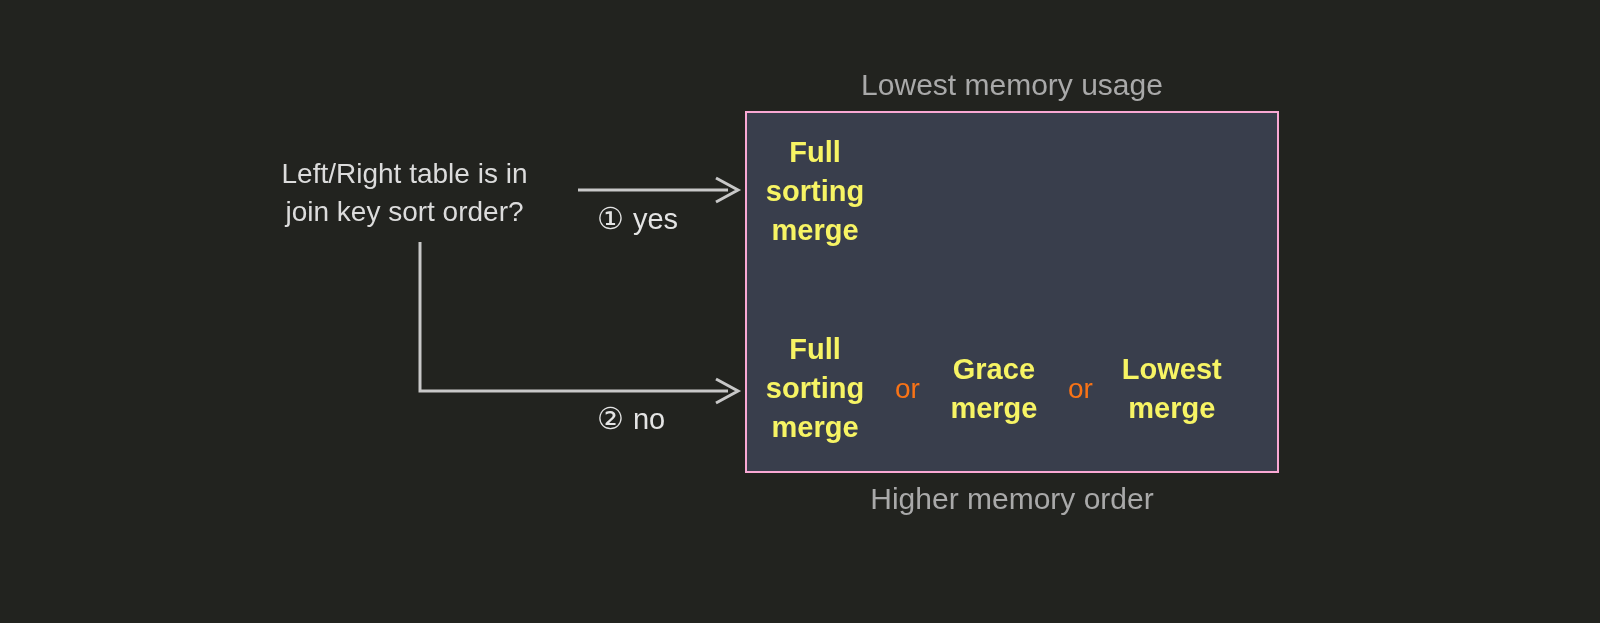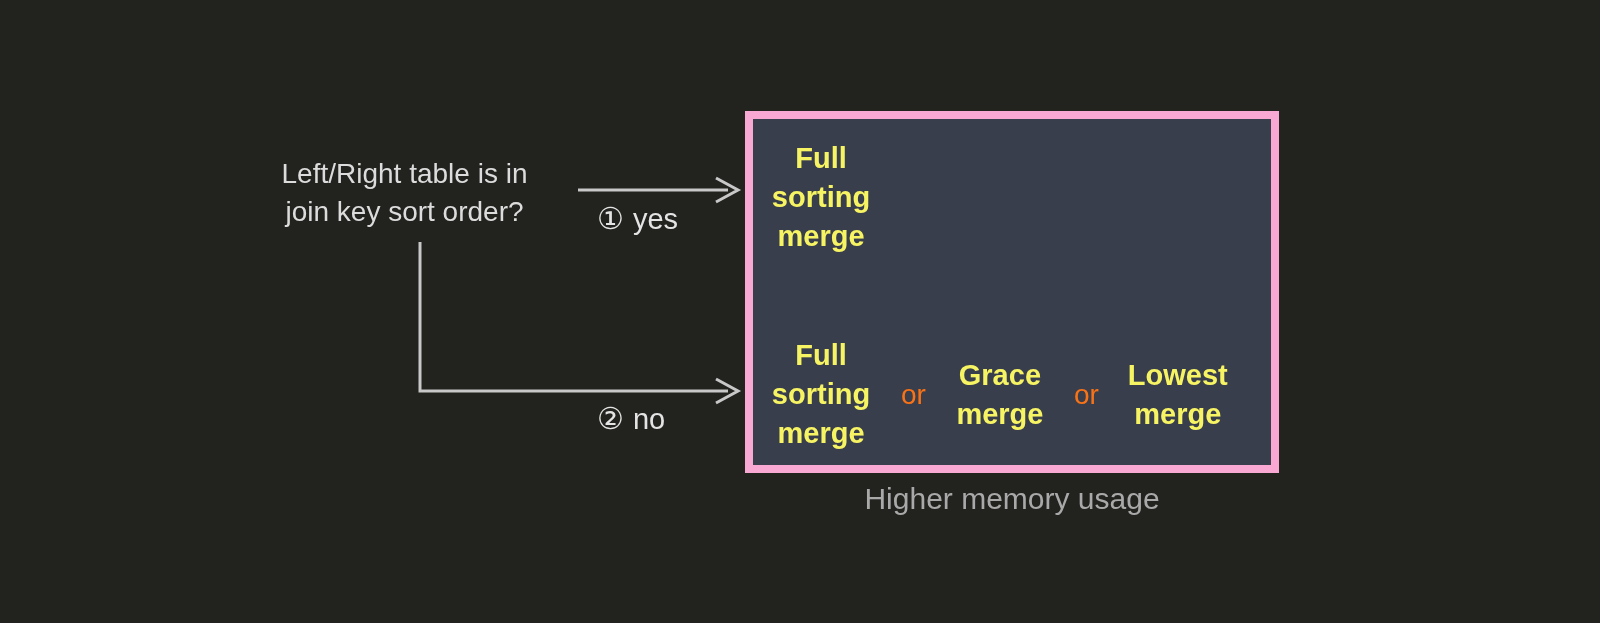--- a/index.html
+++ b/index.html
@@ -57,21 +57,21 @@
 
   
   #panel {
     position: absolute;
     left: 745px;
     top: 111px;
     width: 534px;
     height: 362px;
     box-sizing: border-box;
     background: #393e4c;
-    border: 8px solid #f9a8d4;
+    border: 2px solid #f9a8d4;
   }
 
   .caption {
     position: absolute;
     left: 745px;
     width: 534px;
     text-align: center;
     color: #a9a9a9;
     font-size: 30px;
     line-height: 34px;
@@ -140,20 +140,21 @@
 
   <div class="branch-label" id="label-yes">
     <span class="num">①</span>
     <span>yes</span>
   </div>
   <div class="branch-label" id="label-no">
     <span class="num">②</span>
     <span>no</span>
   </div>
 
+  <div class="caption" id="caption-top">Lowest memory usage</div>
 
   <div id="panel">
 
     <div class="row" id="row-top">
       <div class="option opt-0">Full
 sorting
 merge</div>
     </div>
 
     <div class="row" id="row-bottom">
@@ -163,15 +164,15 @@
       <div class="conj">or</div>
       <div class="option opt-1">Grace
 merge</div>
       <div class="conj">or</div>
       <div class="option opt-2">Lowest
 merge</div>
     </div>
 
   </div>
 
-  <div class="caption" id="caption-bottom">Higher memory usage</div>
+  <div class="caption" id="caption-bottom">Higher memory order</div>
 
 </div>
 
 </body></html>

